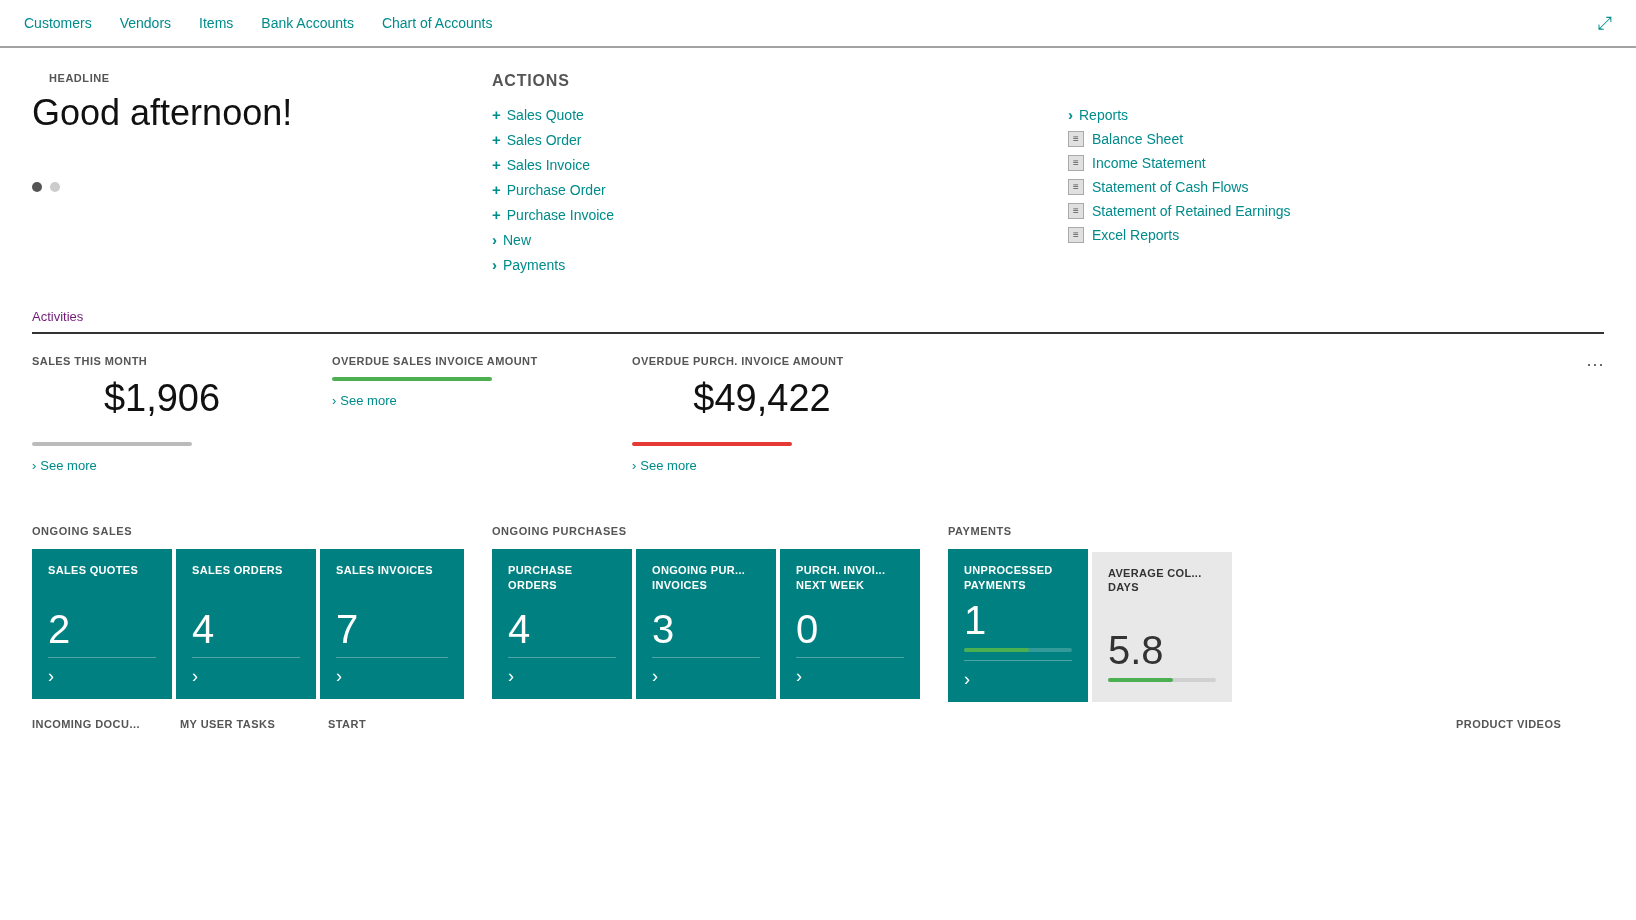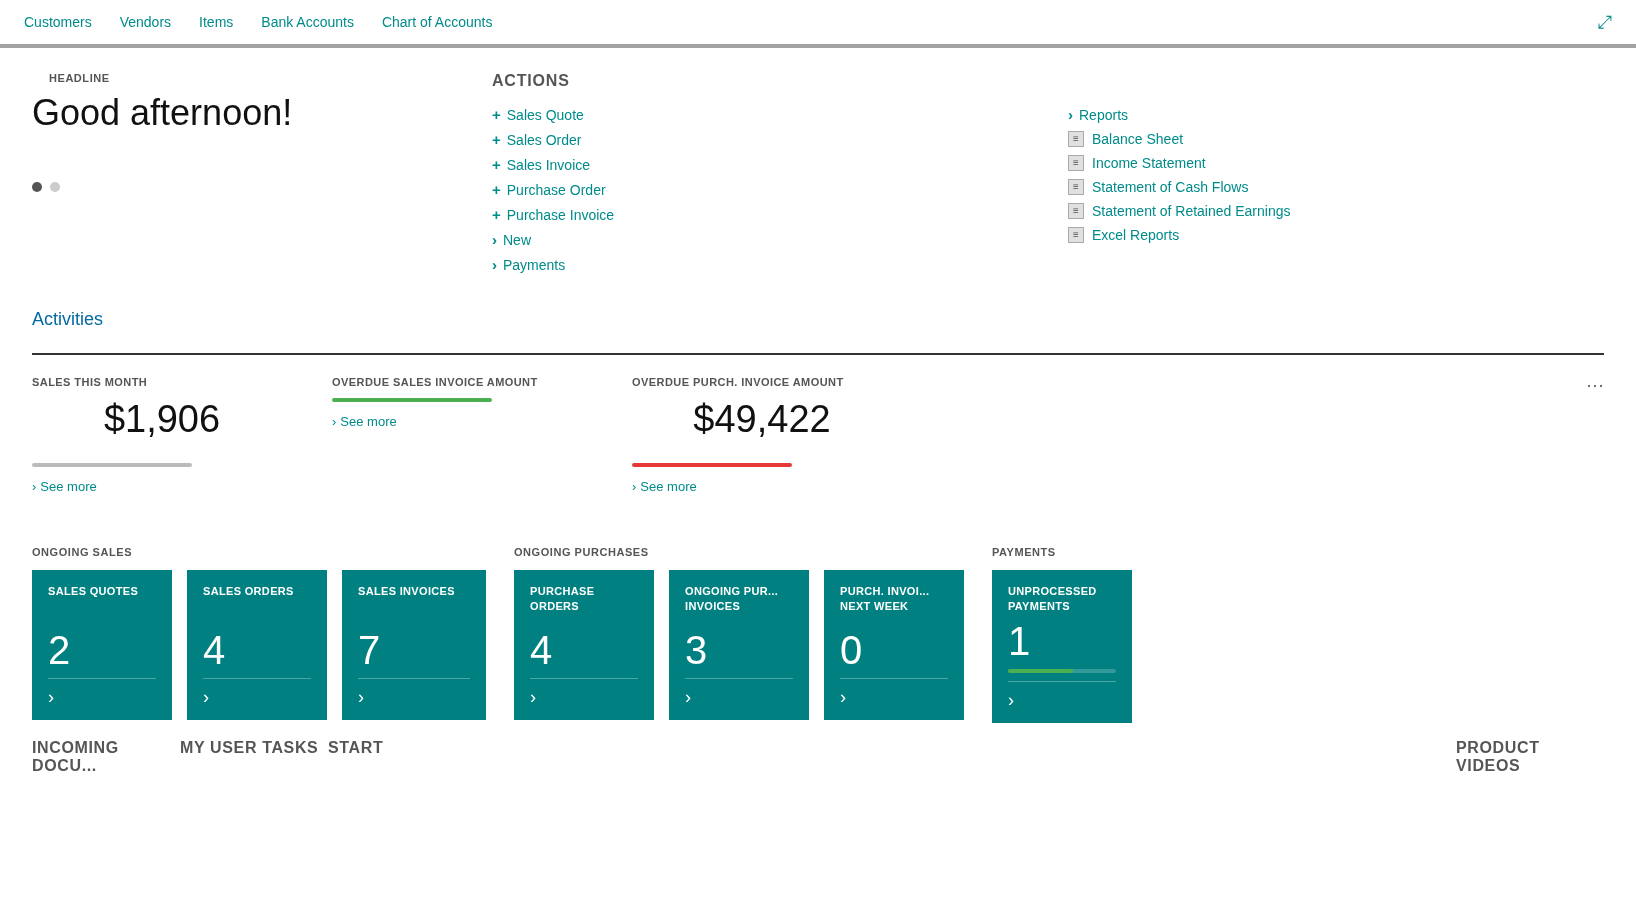--- a/index.html
+++ b/index.html
@@ -4,21 +4,21 @@
   <style>
     * { box-sizing: border-box; margin: 0; padding: 0; }
     body { font-family: 'Segoe UI', sans-serif; background: #fff; color: #333; font-size: 14px; }
 
     
     .top-nav {
       display: flex;
       align-items: center;
       padding: 0 24px;
       height: 48px;
-      border-bottom: 4px solid #a3a3a3;
+      border-bottom: 2px solid #a3a3a3;
       background: #fff;
     }
     .top-nav a {
       color: #008b8b;
       text-decoration: none;
       margin-right: 28px;
       font-size: 14px;
       font-weight: 400;
     }
     .nav-expand {
@@ -110,24 +110,24 @@
       font-size: 10px;
       text-align: center;
       line-height: 14px;
       color: #555;
       margin-right: 2px;
     }
 
     
     .activities-section { margin-bottom: 32px; }
     .activities-title {
-      font-size: 18px;
+      font-size: 13px;
       font-weight: 400;
-      color: #0369a1;
-      margin-bottom: 23px;
+      color: #701a75;
+      margin-bottom: 8px;
     }
     .activities-divider {
       border: none;
       border-top: 2px solid #333;
       margin-bottom: 20px;
     }
     .activities-cards {
       display: flex;
       gap: 0;
       align-items: flex-start;
@@ -175,21 +175,21 @@
     .see-more {
       color: #008b8b;
       font-size: 13px;
       cursor: pointer;
       display: flex;
       align-items: center;
       gap: 4px;
     }
     .cards-group-row {
       display: flex;
-      gap: 11px;
+      gap: 0;
       align-items: flex-end;
     }
     .cards-group-label {
       font-size: 11px;
       font-weight: 600;
       letter-spacing: 0.05em;
       color: #555;
       text-transform: uppercase;
       margin-bottom: 12px;
       margin-top: 20px;
@@ -255,21 +255,21 @@
     }
     .card-group-block { display: flex; flex-direction: column; }
 
     
     .bottom-labels {
       display: flex;
       gap: 0;
       margin-top: 8px;
     }
     .bottom-label-item {
-      font-size: 16px;
+      font-size: 11px;
       font-weight: 600;
       color: #555;
       text-transform: uppercase;
       letter-spacing: 0.04em;
       width: 144px;
       margin-right: 4px;
     }
   </style>
 </head>
 <body>
@@ -445,20 +445,27 @@
       <div class="cards-group-label">PAYMENTS</div>
       <div class="cards-group-row">
         <div class="tile">
           <div class="tile-label">UNPROCESSED PAYMENTS</div>
           <div class="tile-value">1</div>
           <div class="tile-bar-container">
             <div class="tile-bar-fill"></div>
           </div>
           <div class="tile-footer">›</div>
         </div>
+        <div class="tile tile-gray">
+          <div class="tile-label">AVERAGE COL... DAYS</div>
+          <div class="tile-value">5.8</div>
+          <div class="tile-bar-container" style="background:rgba(0,0,0,0.1);">
+            <div class="tile-bar-fill"></div>
+          </div>
+        </div>
       </div>
     </div>
 
   </div>
 
   <div class="bottom-labels" style="margin-top:16px;">
     <div class="bottom-label-item">INCOMING DOCU...</div>
     <div class="bottom-label-item">MY USER TASKS</div>
     <div class="bottom-label-item">START</div>
     <div class="bottom-label-item" style="margin-left:auto;">PRODUCT VIDEOS</div>

